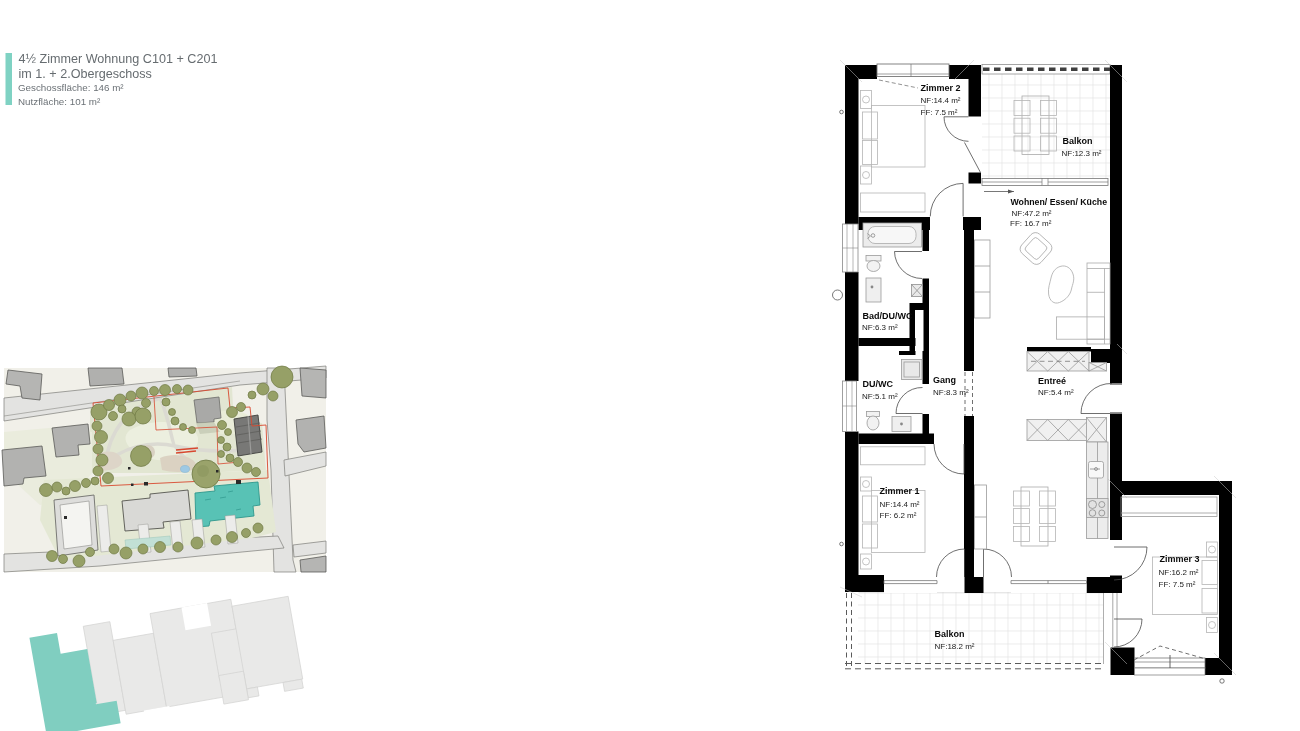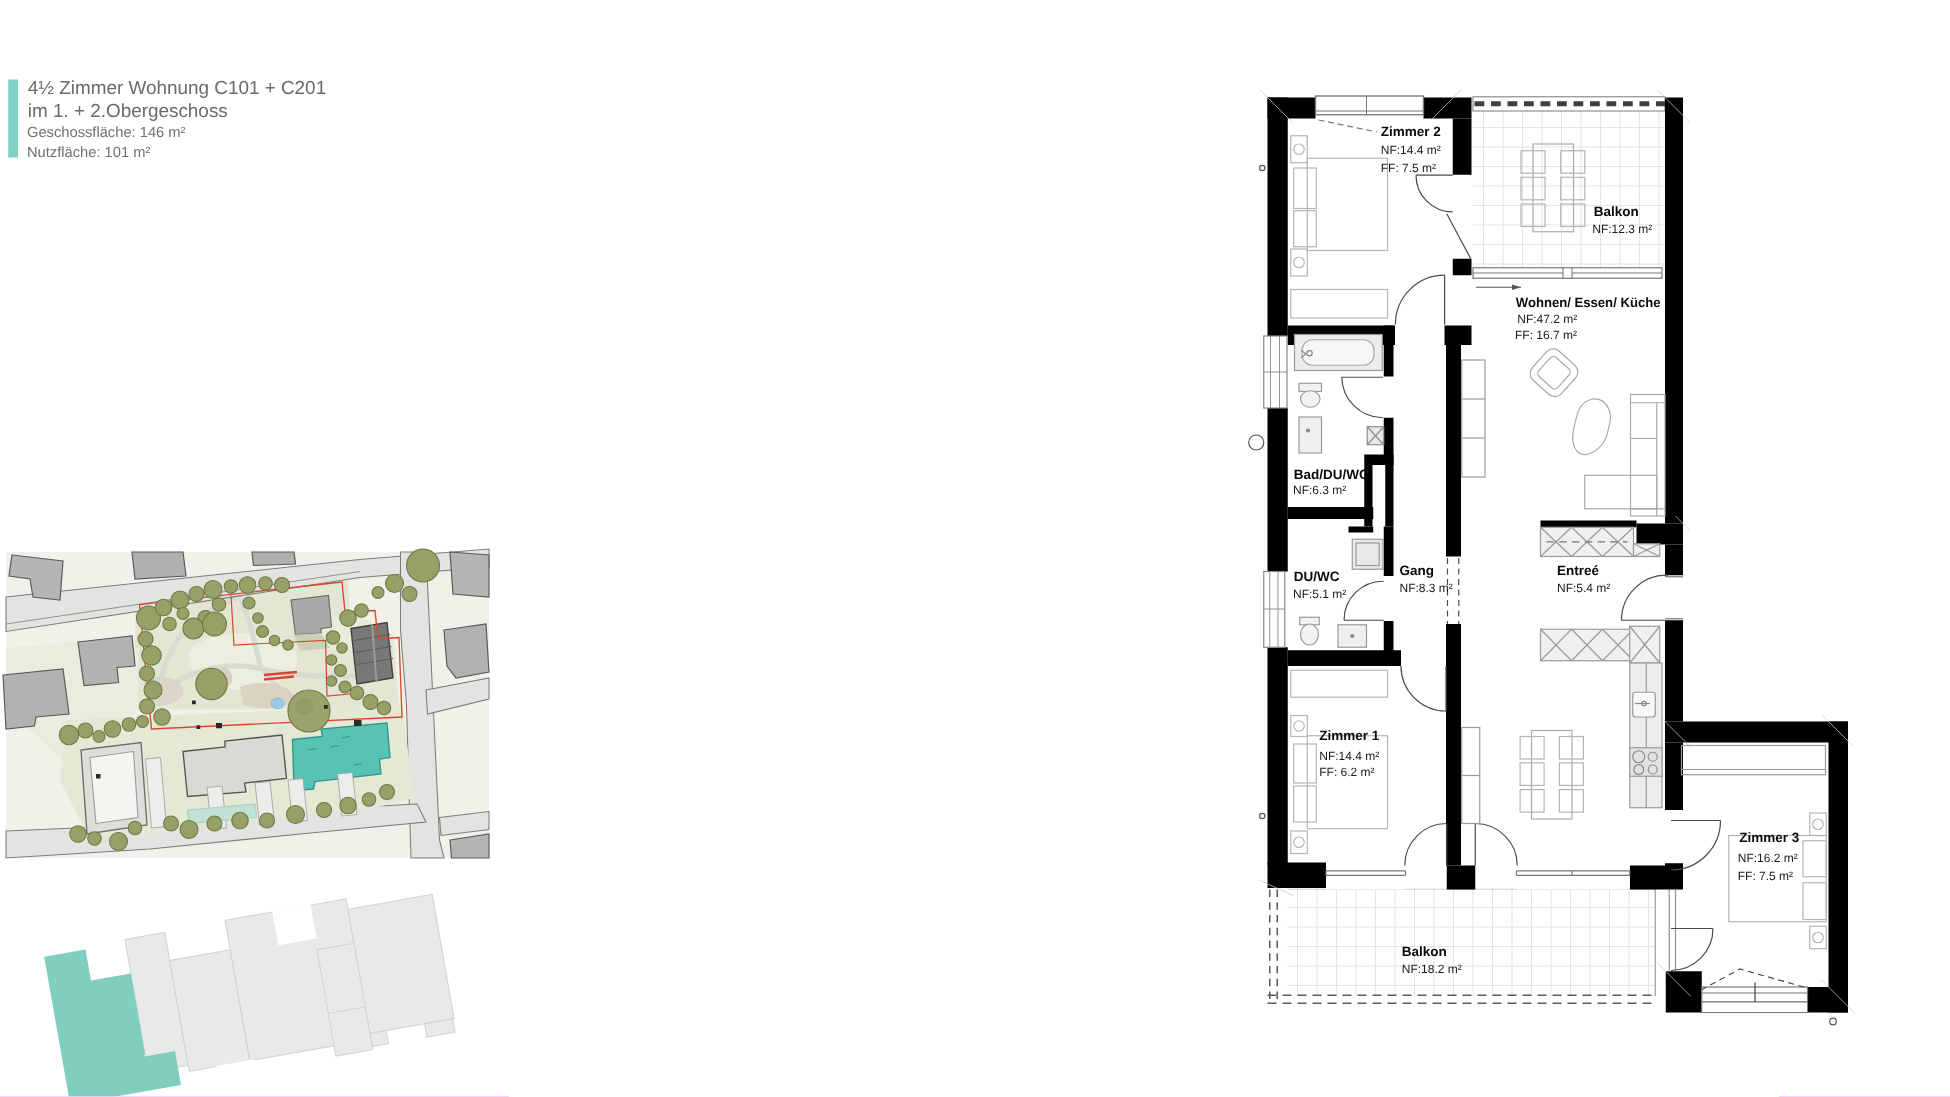--- a/index.html
+++ b/index.html
@@ -1,16 +1,16 @@
 <!DOCTYPE html>
 <html><head>
 <meta charset="utf-8">
 <style>
 html,body{margin:0;padding:0;background:#ffffff;}
-.page{position:relative;width:1300px;height:731px;overflow:hidden;background:#d946ef;font-family:"Liberation Sans",sans-serif;}
+.page{position:relative;width:1300px;height:731px;overflow:hidden;background:#7dd3fc;font-family:"Liberation Sans",sans-serif;}
 svg{position:absolute;top:0;left:0;}
 text{font-family:"Liberation Sans",sans-serif;}
 .t1{font-size:12.6px;fill:#666c70;}
 .t2{font-size:9.8px;fill:#6b7176;}
 .rb{font-size:9px;font-weight:bold;fill:#0a0a0a;}
 .rs{font-size:8px;fill:#1a1a1a;}
 </style>
 </head>
 <body>
 <div class="page">

